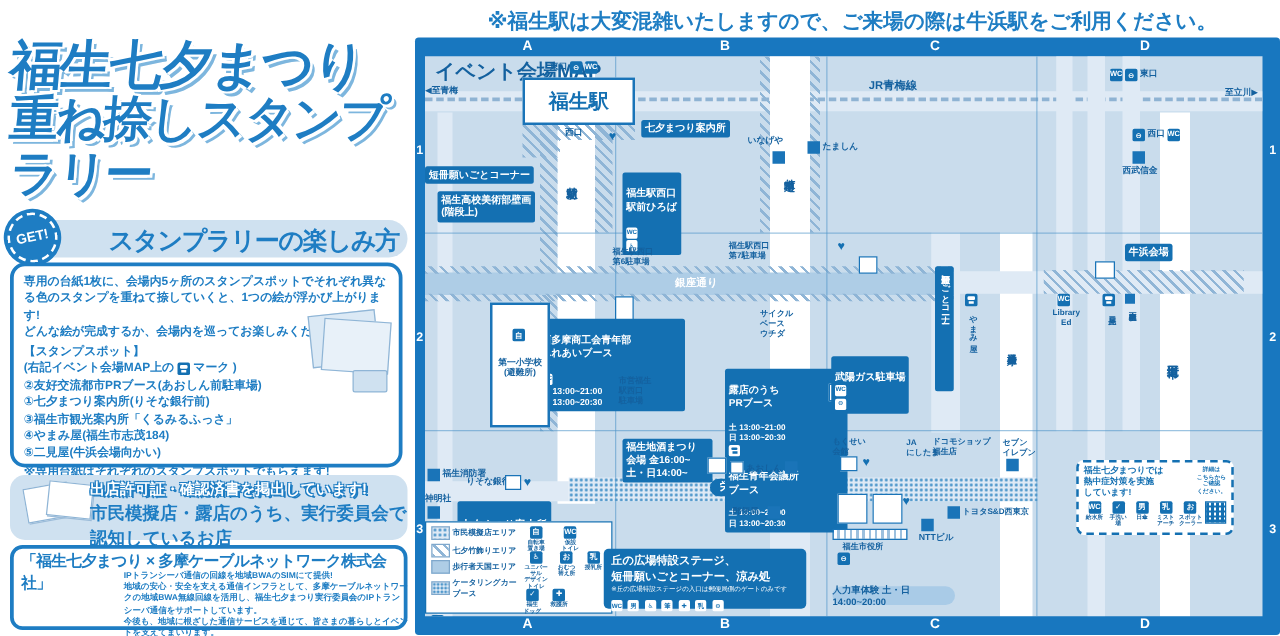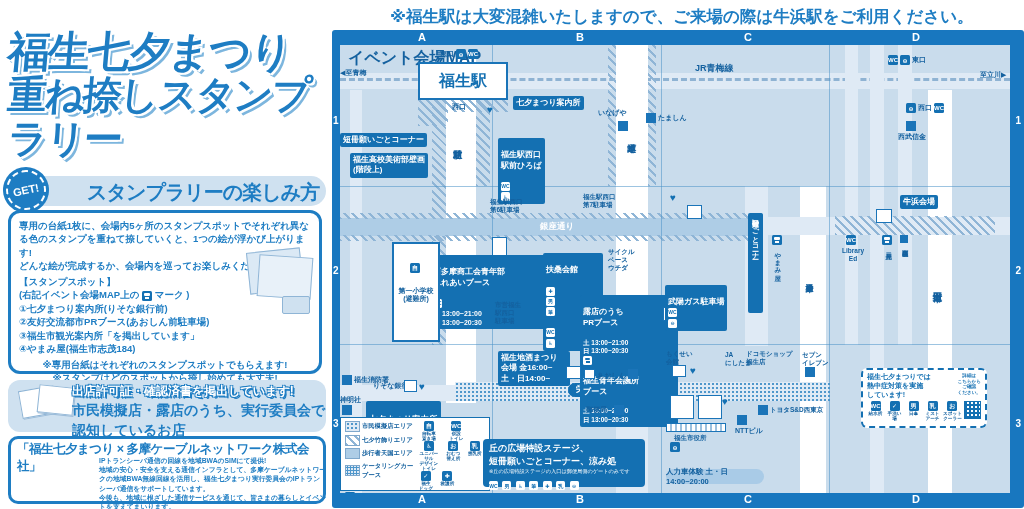--- a/index.html
+++ b/index.html
@@ -86,25 +86,26 @@
 
   <div class="rulesbox">
     <div class="pre">専用の台紙1枚に、会場内5ヶ所のスタンプスポットでそれぞれ異なる色のスタンプを重ねて捺していくと、1つの絵が浮かび上がります!
 どんな絵が完成するか、会場内を巡ってお楽しみください。</div>
     <div style="margin-top:2px;">【スタンプスポット】</div>
     <div>
       <span>(右記イベント会場MAP上の</span>
       <span class="stampc"></span>
       <span>マーク )</span>
     </div>
+    <div>②友好交流都市PRブース(あおしん前駐車場)</div>
     <div>①七夕まつり案内所(りそな銀行前)</div>
-    <div>②友好交流都市PRブース(あおしん前駐車場)</div>
-    <div>③福生市観光案内所「を掲出しています」</div>
+    <div>③福生市観光案内所「くるみるふっさ」</div>
     <div>④やまみ屋(福生市志茂184)</div>
-    <div style="text-align:center;margin-top:2px;">※専用台紙はそれぞれのスタンプスポットでもらえます!</div>
+    <div>⑤二見屋(牛浜会場向かい)</div>
+    <div style="margin-top:2px;">※専用台紙はそれぞれのスタンプスポットでもらえます!</div>
     <div style="text-align:center;">※スタンプはどのスポットから捺し始めても大丈夫!</div>
   </div>
 
   <div class="abs" style="left:248px;top:250px;width:52px;height:40px;background:#dbe9f5;border:1.5px solid #8fb5d6;transform:rotate(-6deg);"></div>
   <div class="abs" style="left:258px;top:256px;width:52px;height:40px;background:#e8f1f9;border:1.5px solid #8fb5d6;transform:rotate(4deg);"></div>
   <div class="abs" style="left:282px;top:296px;width:26px;height:16px;background:#cfe1f0;border:1.5px solid #8fb5d6;border-radius:2px;"></div>
 
   <div class="permit">
     <div class="card" style="left:12px;top:8px;transform:rotate(-10deg);"></div>
     <div class="card" style="left:30px;top:6px;transform:rotate(6deg);"></div>
@@ -230,28 +231,20 @@
       <div class="aed" style="left:330px;top:148px;">♥</div>
       <div class="wbox" style="left:347px;top:160px;width:15px;height:14px;"></div>
 
       <div class="wbox" style="left:152px;top:192px;width:15px;height:20px;"></div>
       <div class="bl" style="left:90px;top:210px;width:112px;">
         <span style="white-space:pre-line;">西多摩商工会青年部
 ふれあいブース</span><br>
         <span class="chip">WC</span>
         <span style="font-size:7px;white-space:pre-line;display:inline-block;vertical-align:middle;">土 13:00~21:00
 日 13:00~20:30</span>
-      </div>
-      <div class="bl" style="left:203px;top:208px;width:54px;">
-        <span>扶桑会館</span><br>
-        <span class="chip">✚</span>
-        <span class="chip">男</span>
-        <span class="chip">筆</span><br>
-        <span class="chip">WC</span>
-        <span class="chip">♿</span>
       </div>
       <div class="t" style="left:268px;top:203px;font-size:6.5px;">サイクル
 ベース
 ウチダ</div>
       <div class="t" style="left:155px;top:256px;font-size:6.5px;">市営福生
 駅西口
 駐車場</div>
       <div class="aed" style="left:248px;top:276px;">♥</div>
 
       <div class="bl" style="left:240px;top:250px;width:92px;">

